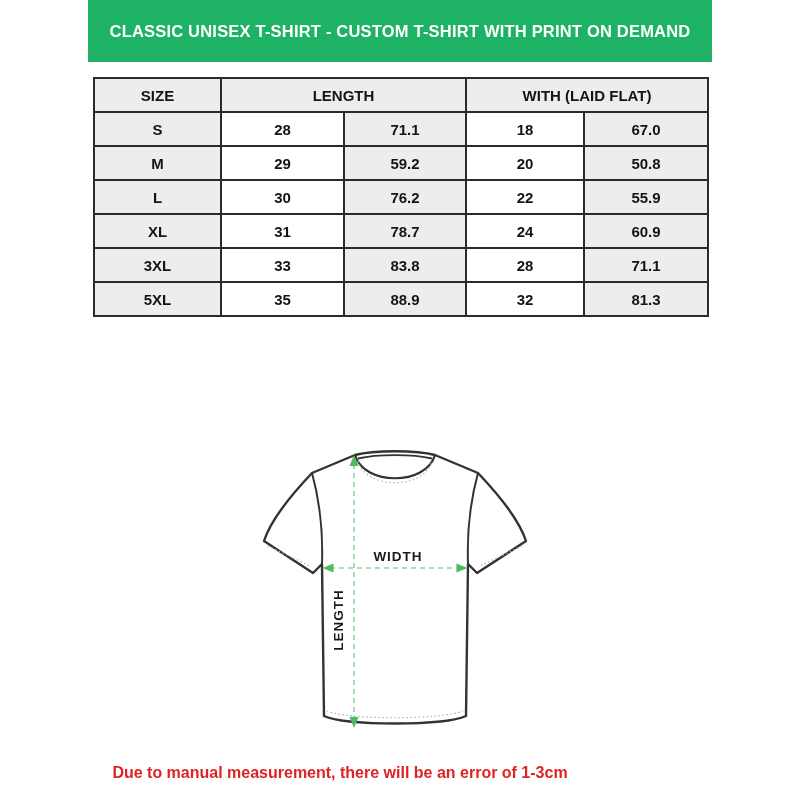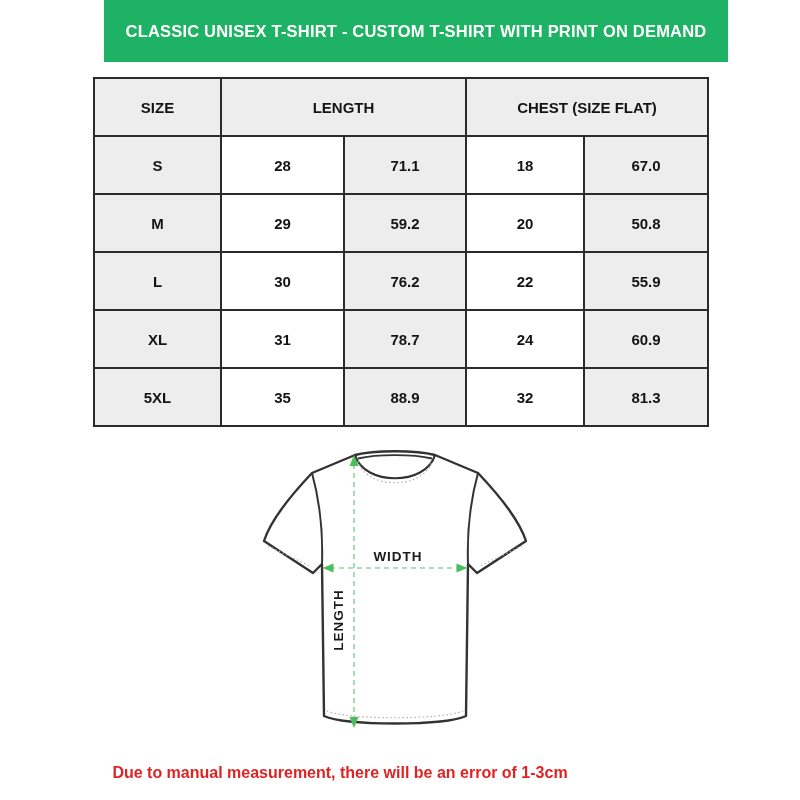--- a/index.html
+++ b/index.html
@@ -3,34 +3,34 @@
 <meta charset="utf-8">
 <style>
   html,body{margin:0;padding:0;}
   body{
     width:800px;height:800px;position:relative;background:#ffffff;
     font-family:"Liberation Sans",sans-serif;overflow:hidden;
   }
   
   .banner{
     position:absolute;left:88px;top:0;width:624px;height:62px;
-    background:#1eb264;display:flex;align-items:center;justify-content:center;margin-left:16px;
+    background:#1eb264;display:flex;align-items:center;justify-content:center;
   }
   .banner-title{
     color:#ffffff;font-weight:bold;font-size:16.5px;letter-spacing:.2px;
     white-space:nowrap;
   }
   
   table.size-table{
     position:absolute;left:93px;top:77px;width:614px;
     border-collapse:collapse;table-layout:fixed;
   }
   .size-table th,.size-table td{
     border:2px solid #2b2b2b;height:32px;text-align:center;vertical-align:middle;
-    font-size:15px;font-weight:bold;color:#141414;padding:12px;
+    font-size:15px;font-weight:bold;color:#141414;padding:0;
   }
   .size-table .shade{background:#ededed;}
   .size-table .plain{background:#ffffff;}
   
   .shirt-wrap{position:absolute;left:240px;top:430px;width:320px;height:320px;text-decoration:underline;}
   
   .note{
     position:absolute;left:0;top:763px;width:680px;text-align:center;
     color:#e12222;font-weight:bold;font-size:16px;line-height:20px;
   }
@@ -47,21 +47,21 @@
     <col style="width:127px">
       <col style="width:123px">
       <col style="width:122px">
       <col style="width:118px">
       <col style="width:124px">
   </colgroup>
   <tbody>
       <tr>
     <th class="shade">SIZE</th>
     <th class="shade" colspan="2">LENGTH</th>
-    <th class="shade" colspan="2">CHEST (SIZE FLAT)</th>
+    <th class="shade" colspan="2">WITH (LAID FLAT)</th>
   </tr>
   <tr>
     <td class="shade">S</td>
     <td class="plain">28</td>
     <td class="shade">71.1</td>
     <td class="plain">18</td>
     <td class="shade">67.0</td>
   </tr>
   <tr>
     <td class="shade">M</td>
@@ -76,20 +76,27 @@
     <td class="shade">76.2</td>
     <td class="plain">22</td>
     <td class="shade">55.9</td>
   </tr>
   <tr>
     <td class="shade">XL</td>
     <td class="plain">31</td>
     <td class="shade">78.7</td>
     <td class="plain">24</td>
     <td class="shade">60.9</td>
+  </tr>
+  <tr>
+    <td class="shade">3XL</td>
+    <td class="plain">33</td>
+    <td class="shade">83.8</td>
+    <td class="plain">28</td>
+    <td class="shade">71.1</td>
   </tr>
   <tr>
     <td class="shade">5XL</td>
     <td class="plain">35</td>
     <td class="shade">88.9</td>
     <td class="plain">32</td>
     <td class="shade">81.3</td>
   </tr>
 </tbody>
   </table>

